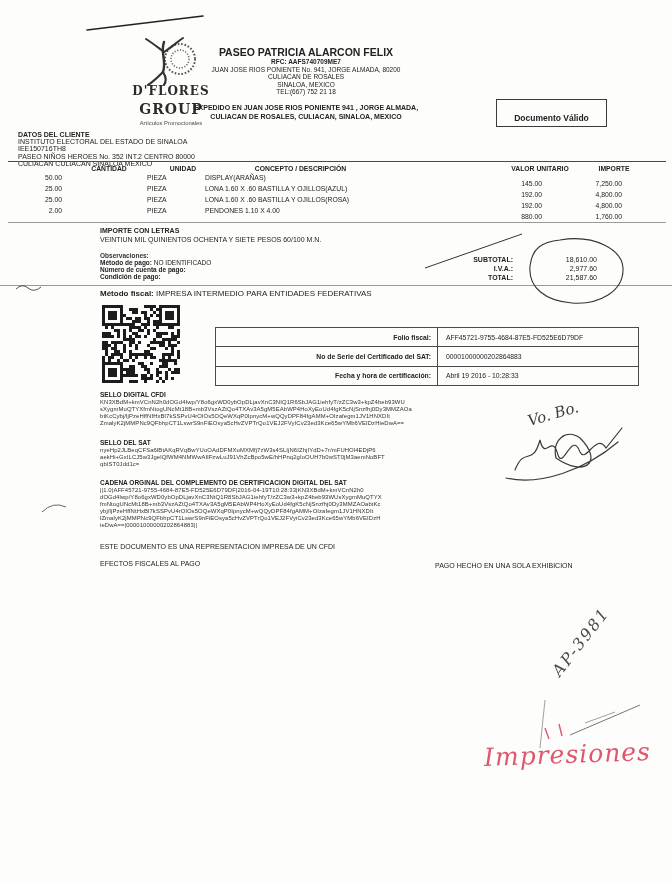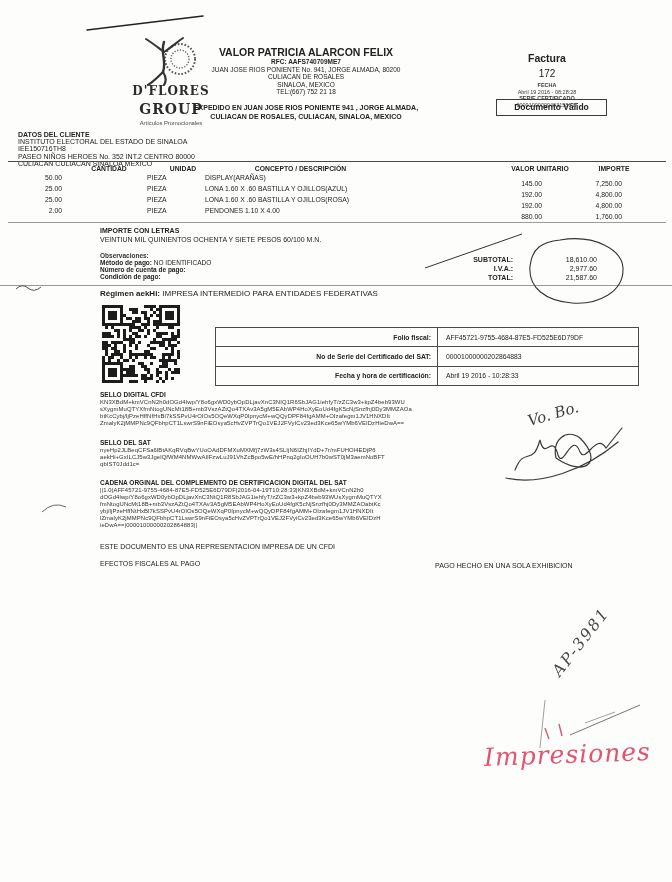--- a/index.html
+++ b/index.html
@@ -8,21 +8,21 @@
   .abs{position:absolute;}
   .b{font-weight:bold;}
   .ctr{text-align:center;}
   .rt{text-align:right;}
   .tiny{font-size:5.5px;line-height:6.5px;color:#3a3a3a;}
   .f65{font-size:6.5px;line-height:7.5px;}
   .f7{font-size:7px;line-height:8px;}
   .hairline{position:absolute;height:1px;background:#4a4a4a;}
   .hairline.light{background:#9a9a9a;}
   .badge-box{position:absolute;border:1.5px solid #3b3b3b;text-align:center;
-             font-weight:bold;font-size:8.5px;padding-top:2px;}
+             font-weight:bold;font-size:8.5px;padding-top:13px;}
   .fiscal-table{position:absolute;border:1px solid #4a4a4a;display:flex;flex-direction:column;}
   .fiscal-row{display:flex;flex:1;border-bottom:1px solid #4a4a4a;align-items:center;}
   .fiscal-row:last-child{border-bottom:none;}
   .fiscal-label{width:215px;border-right:1px solid #4a4a4a;text-align:right;font-weight:bold;
                 font-size:6.8px;padding-right:6px;align-self:stretch;display:flex;
                 align-items:center;justify-content:flex-end;}
   .fiscal-value{flex:1;font-size:6.8px;padding-left:8px;}
   .seal{font-size:5.9px;line-height:7px;color:#333;letter-spacing:0.1px;white-space:nowrap;}
   .hand{font-family:"DejaVu Serif",serif;font-style:italic;color:#3d3d3d;}
   .logo-name{font-family:"DejaVu Serif",serif;font-weight:bold;color:#2b2b2b;letter-spacing:1px;}
@@ -42,40 +42,32 @@
       <path d="M31 16 C39 11 44 6 50 2" fill="none" stroke="#333" stroke-width="2" stroke-linecap="round"></path>
       <path d="M30 36 C24 42 20 46 15 49" fill="none" stroke="#333" stroke-width="2.2" stroke-linecap="round"></path>
       <path d="M30 36 C34 42 33 46 31 49" fill="none" stroke="#333" stroke-width="2.2" stroke-linecap="round"></path>
     </svg>
   </div>
   <div class="abs logo-name ctr" style="left:118px;top:84px;width:106px;font-size:12px;">D'FLORES</div>
   <div class="abs logo-name ctr" style="left:118px;top:101px;width:106px;font-size:14px;">GROUP</div>
   <div class="abs ctr" style="left:118px;top:120px;width:106px;font-size:5.8px;color:#4a4a4a;">Artículos Promocionales</div>
 
   <div class="abs ctr" style="left:146px;top:46px;width:320px;">
-    <div class="b" style="font-size:10.5px;">VALOR PATRICIA ALARCON FELIX</div>
+    <div class="b" style="font-size:10.5px;">PASEO PATRICIA ALARCON FELIX</div>
     <div class="b f65">RFC: AAFS740709ME7</div>
     <div class="f65">JUAN JOSE RIOS PONIENTE No. 941, JORGE ALMADA, 80200</div>
     <div class="f65">CULIACAN DE ROSALES</div>
     <div class="f65">SINALOA, MEXICO</div>
     <div class="f65">TEL:(667) 752 21 18</div>
   </div>
   <div class="abs ctr b" style="left:146px;top:104px;width:320px;font-size:7px;line-height:8.5px;">
     <div>EXPEDIDO EN JUAN JOSE RIOS PONIENTE 941 , JORGE ALMADA,</div>
     <div>CULIACAN DE ROSALES, CULIACAN, SINALOA, MEXICO</div>
   </div>
 
-  <div class="abs ctr" style="left:492px;top:52px;width:110px;">
-    <div class="b" style="font-size:10.5px;">Factura</div>
-    <div style="font-size:10px;margin-top:4px;">172</div>
-    <div class="b tiny" style="margin-top:3px;">FECHA</div>
-    <div class="tiny">Abril 19 2016 - 08:28:28</div>
-    <div class="b tiny">SERIE CERTIFICADO</div>
-    <div class="tiny">00001000000403158817</div>
-  </div>
   <div class="badge-box" style="left:496px;top:99px;width:109px;height:13px;">Documento Válido</div>
 
   <div class="abs" style="left:18px;top:131px;font-size:7px;line-height:7.2px;">
     <div class="b">DATOS DEL CLIENTE</div>
     <div>INSTITUTO ELECTORAL DEL ESTADO DE SINALOA</div>
     <div>IEE150716TH8</div>
     <div>PASEO NIÑOS HEROES No. 352 INT.2 CENTRO 80000</div>
     <div>CULIACAN CULIACAN SINALOA MEXICO</div>
   </div>
 
@@ -134,21 +126,21 @@
   <div class="abs b rt f7" style="left:433px;top:256px;width:80px;">SUBTOTAL:</div>
   <div class="abs rt f7" style="left:512px;top:256px;width:85px;">18,610.00</div>
   <div class="abs b rt f7" style="left:433px;top:265px;width:80px;">I.V.A.:</div>
   <div class="abs rt f7" style="left:512px;top:265px;width:85px;">2,977.60</div>
   <div class="abs b rt f7" style="left:433px;top:274px;width:80px;">TOTAL:</div>
   <div class="abs rt f7" style="left:512px;top:274px;width:85px;">21,587.60</div>
 
   <div class="hairline light" style="left:0px;top:285px;width:672px;"></div>
 
   <div class="abs" style="left:100px;top:289px;font-size:8px;">
-    <span class="b">Régimen aekHi:</span>
+    <span class="b">Método fiscal:</span>
     <span>IMPRESA INTERMEDIO PARA ENTIDADES FEDERATIVAS</span>
   </div>
 
   <div class="abs" style="left:100px;top:305px;width:86px;height:78px;">
     <svg width="86" height="78" viewBox="0 0 86 78">
         <g id="qr-modules" fill="#1c1c1c">
           <rect x="44" y="0" width="3" height="3"></rect>
           <rect x="47" y="0" width="3" height="3"></rect>
           <rect x="50" y="0" width="3" height="3"></rect>
           <rect x="53" y="0" width="3" height="3"></rect>

